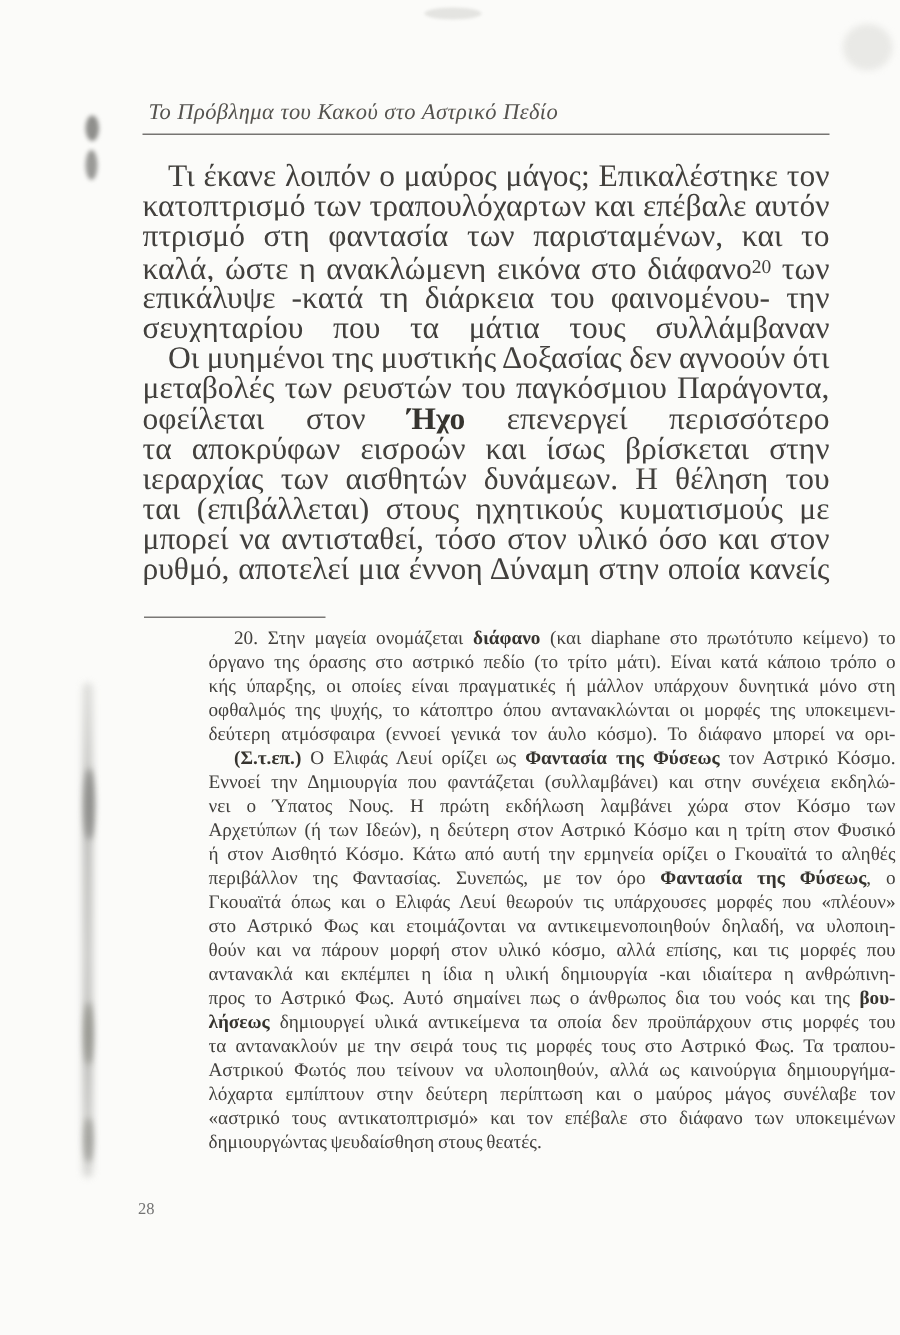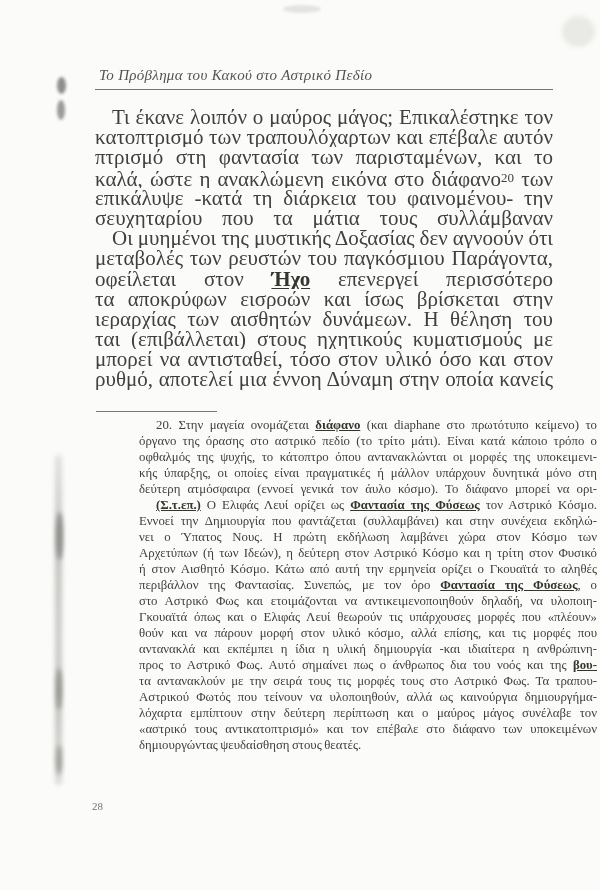--- a/index.html
+++ b/index.html
@@ -23,21 +23,21 @@
   .fn-rule{position:absolute;left:96px;top:411px;width:121px;height:1px;background:#7a7876;}
   .footnote-block{position:absolute;left:95px;top:417px;width:458px;margin-left:44px;}
   .footnote-block .tline{height:16px;line-height:16px;font-size:12.8px;word-spacing:-0.8px;}
   
   .tline{
     text-align:justify;text-align-last:justify;
     overflow:hidden;white-space:normal;color:#42403d;
   }
   .tline.ind{padding-left:17px;}
   .tline.end{text-align-last:left;}
-  .tline .b{font-weight:bold;color:#36342f;text-decoration:underline;}
+  .tline .b{font-weight:bold;color:#36342f;}
   .tline .sup{font-size:62%;vertical-align:4px;}
   
   .pagenum{position:absolute;left:92px;top:800px;font-size:11px;color:#737373;}
   
   .smudge{position:absolute;border-radius:50%;}
   .smudge-top{left:283px;top:5px;width:38px;height:8px;background:#e4e4e1;filter:blur(1px);}
   .smudge-topright{left:562px;top:16px;width:33px;height:31px;background:#e9e9e6;filter:blur(2px);}
   .edge-blob-a{left:57px;top:77px;width:9px;height:17px;background:#8f8f8c;filter:blur(1.5px);}
   .edge-blob-b{left:57px;top:100px;width:8px;height:20px;background:#9a9a97;filter:blur(1.5px);}
   .left-streak{
@@ -84,34 +84,35 @@
         <div class="tline"><span>ται (επιβάλλεται) στους ηχητικούς κυματισμούς με συγκεκριμένο</span></div>
         <div class="tline end"><span>μπορεί να αντισταθεί, τόσο στον υλικό όσο και στον αστρικό κόσμο.</span></div>
         <div class="tline"><span>ρυθμό, αποτελεί μια έννοη Δύναμη στην οποία κανείς και τίποτε δεν</span></div>
       </div>
   </div>
 
   <div class="fn-rule"></div>
   <div class="footnote-block">
       <div class="tline ind"><span>20. Στην μαγεία ονομάζεται </span><span class="b">διάφανο</span><span> (και diaphane στο πρωτότυπο κείμενο) το</span></div>
       <div class="tline"><span>όργανο της όρασης στο αστρικό πεδίο (το τρίτο μάτι). Είναι κατά κάποιο τρόπο ο</span></div>
+      <div class="tline"><span>κής ύπαρξης, οι οποίες είναι πραγματικές ή μάλλον υπάρχουν δυνητικά μόνο στη</span></div>
       <div class="tline"><span>οφθαλμός της ψυχής, το κάτοπτρο όπου αντανακλώνται οι μορφές της υποκειμενι-</span></div>
-      <div class="tline"><span>κής ύπαρξης, οι οποίες είναι πραγματικές ή μάλλον υπάρχουν δυνητικά μόνο στη</span></div>
       <div class="tline"><span>δεύτερη ατμόσφαιρα (εννοεί γενικά τον άυλο κόσμο). Το διάφανο μπορεί να ορι-</span></div>
       <div class="tline ind"><span class="b">(Σ.τ.επ.)</span><span> Ο Ελιφάς Λευί ορίζει ως </span><span class="b">Φαντασία της Φύσεως</span><span> τον Αστρικό Κόσμο.</span></div>
       <div class="tline"><span>Εννοεί την Δημιουργία που φαντάζεται (συλλαμβάνει) και στην συνέχεια εκδηλώ-</span></div>
       <div class="tline"><span>νει ο Ύπατος Νους. Η πρώτη εκδήλωση λαμβάνει χώρα στον Κόσμο των</span></div>
       <div class="tline"><span>Αρχετύπων (ή των Ιδεών), η δεύτερη στον Αστρικό Κόσμο και η τρίτη στον Φυσικό</span></div>
       <div class="tline"><span>ή στον Αισθητό Κόσμο. Κάτω από αυτή την ερμηνεία ορίζει ο Γκουαϊτά το αληθές</span></div>
       <div class="tline"><span>περιβάλλον της Φαντασίας. Συνεπώς, με τον όρο </span><span class="b">Φαντασία της Φύσεως</span><span>, ο</span></div>
+      <div class="tline"><span>Γκουαϊτά όπως και ο Ελιφάς Λευί θεωρούν τις υπάρχουσες μορφές που «πλέουν»</span></div>
       <div class="tline"><span>στο Αστρικό Φως και ετοιμάζονται να αντικειμενοποιηθούν δηλαδή, να υλοποιη-</span></div>
-      <div class="tline"><span>Γκουαϊτά όπως και ο Ελιφάς Λευί θεωρούν τις υπάρχουσες μορφές που «πλέουν»</span></div>
       <div class="tline"><span>θούν και να πάρουν μορφή στον υλικό κόσμο, αλλά επίσης, και τις μορφές που</span></div>
       <div class="tline"><span>αντανακλά και εκπέμπει η ίδια η υλική δημιουργία -και ιδιαίτερα η ανθρώπινη-</span></div>
       <div class="tline"><span>προς το Αστρικό Φως. Αυτό σημαίνει πως ο άνθρωπος δια του νοός και της </span><span class="b">βου-</span></div>
+      <div class="tline"><span class="b">λήσεως</span><span> δημιουργεί υλικά αντικείμενα τα οποία δεν προϋπάρχουν στις μορφές του</span></div>
       <div class="tline"><span>τα αντανακλούν με την σειρά τους τις μορφές τους στο Αστρικό Φως. Τα τραπου-</span></div>
       <div class="tline"><span>Αστρικού Φωτός που τείνουν να υλοποιηθούν, αλλά ως καινούργια δημιουργήμα-</span></div>
       <div class="tline"><span>λόχαρτα εμπίπτουν στην δεύτερη περίπτωση και ο μαύρος μάγος συνέλαβε τον</span></div>
       <div class="tline"><span>«αστρικό τους αντικατοπτρισμό» και τον επέβαλε στο διάφανο των υποκειμένων</span></div>
       <div class="tline end"><span>δημιουργώντας ψευδαίσθηση στους θεατές.</span></div>
     </div>
 
   <div class="pagenum">28</div>
 
 </div>

